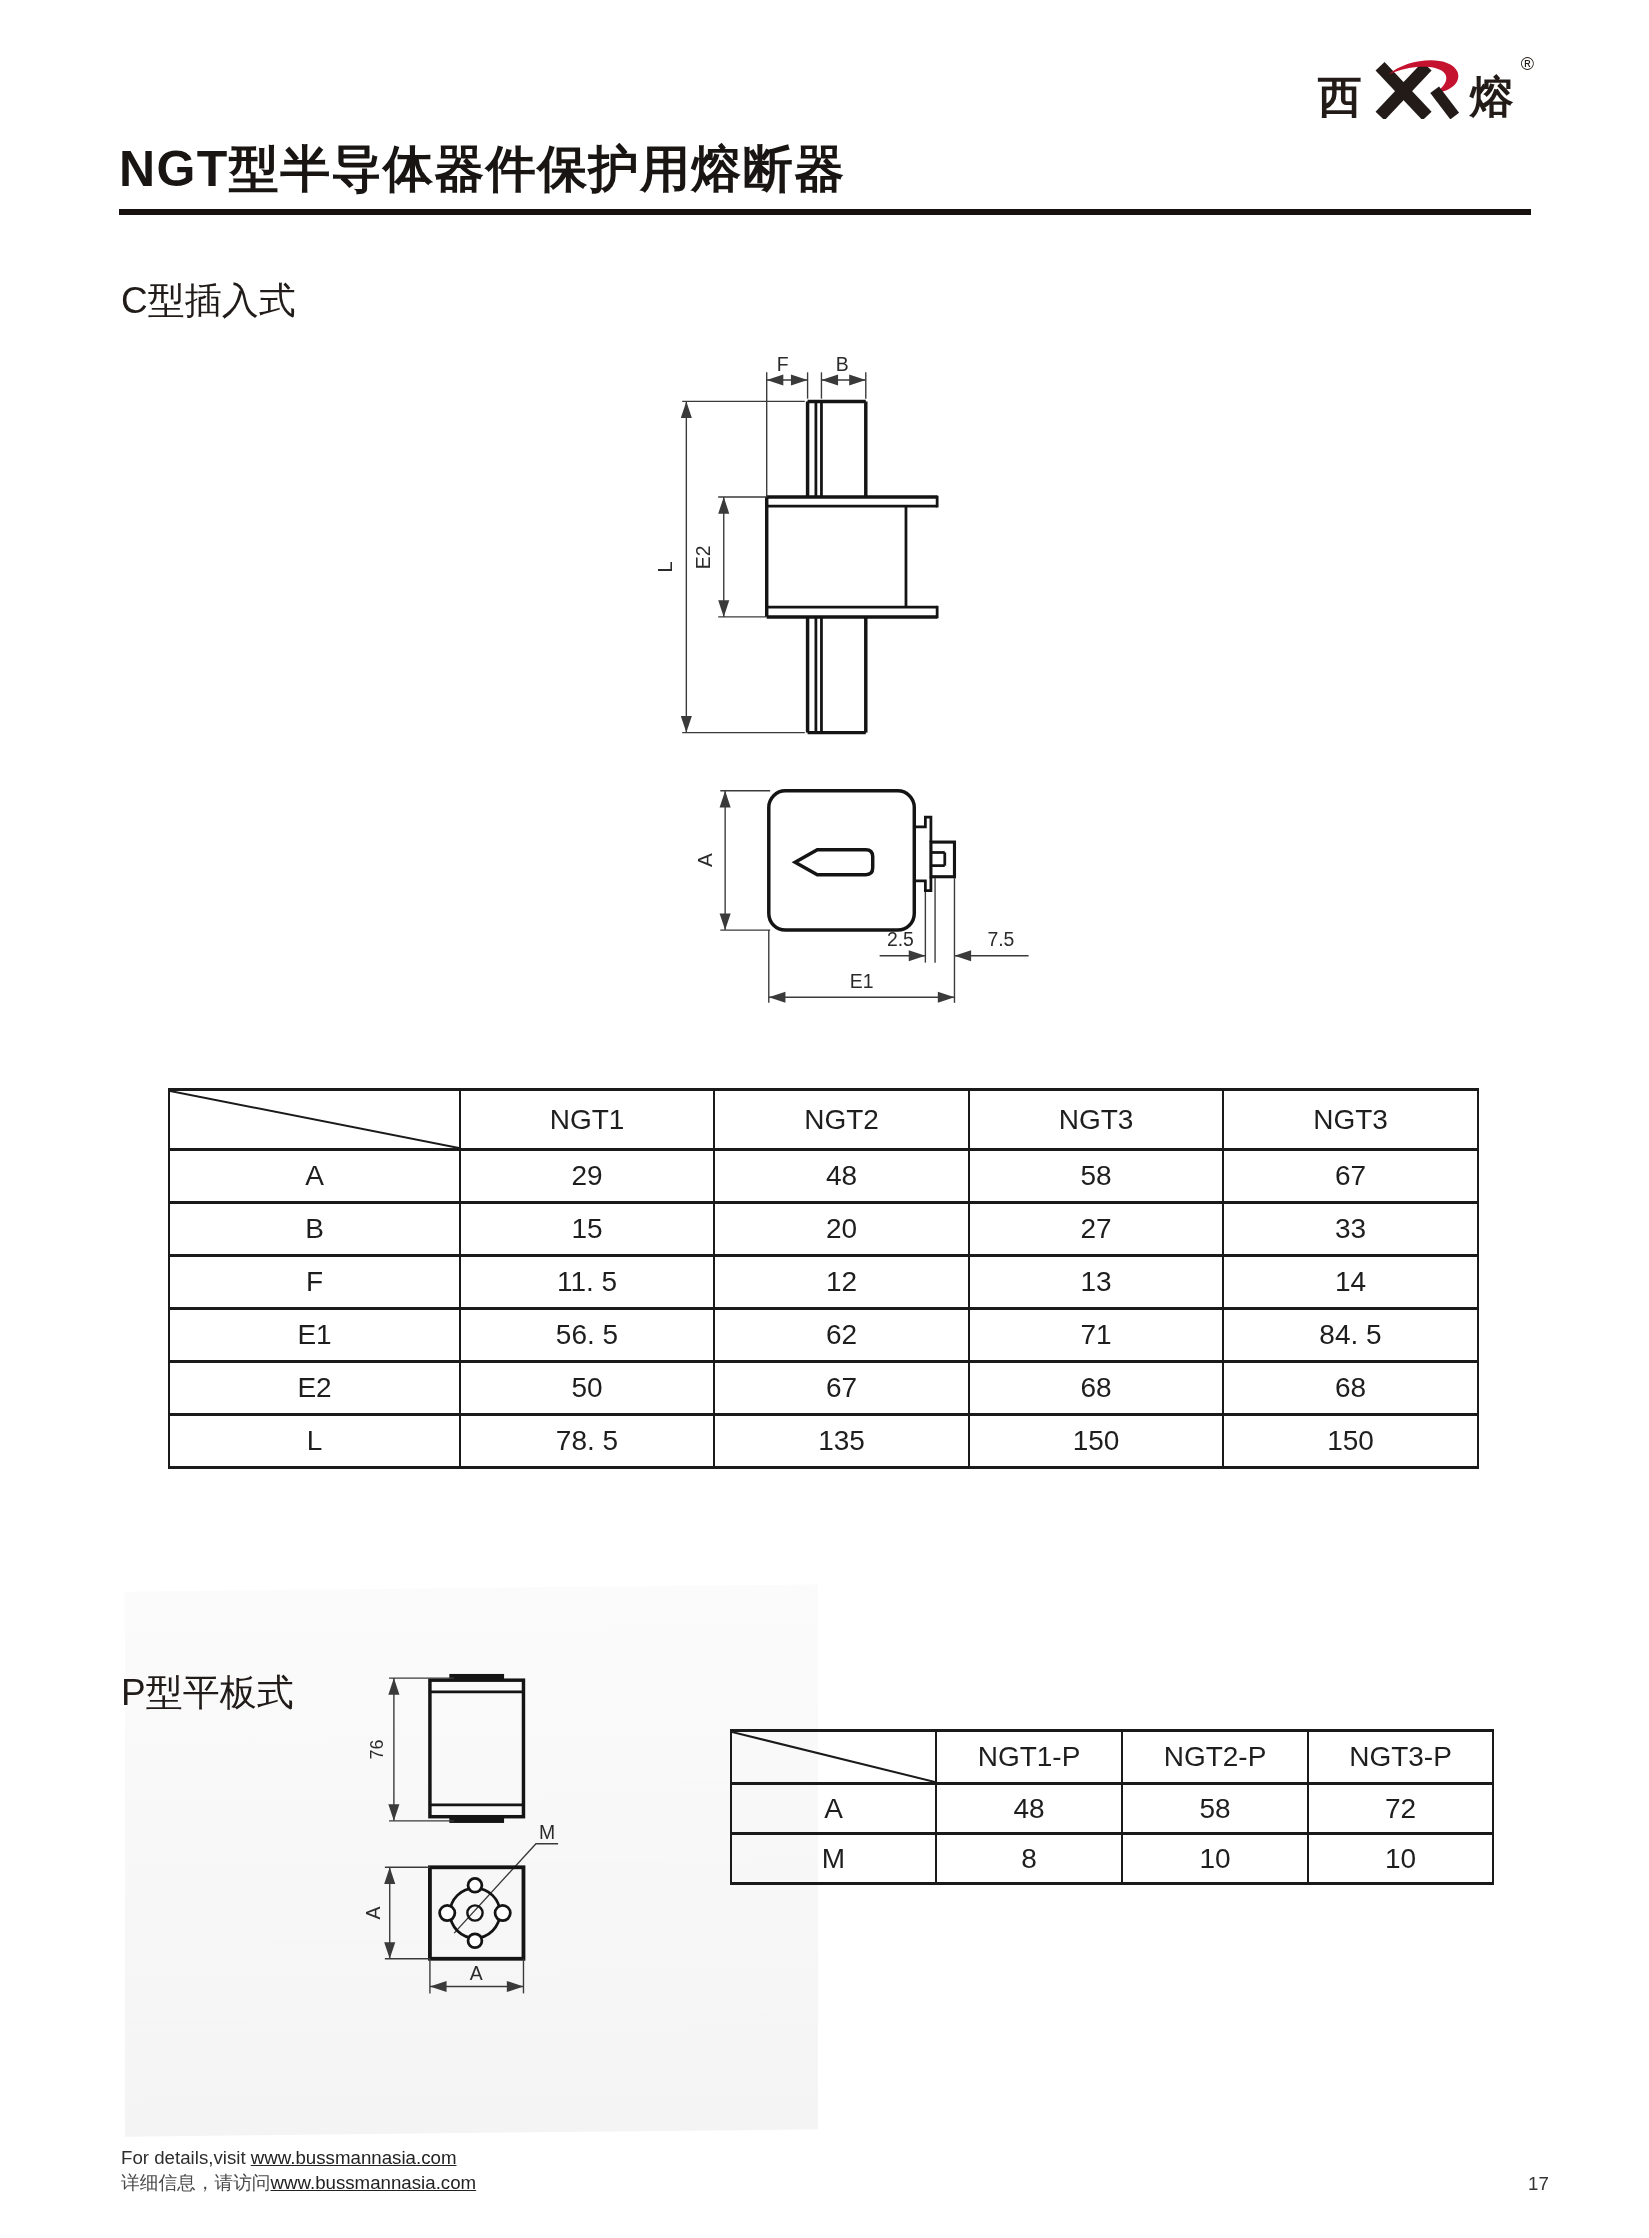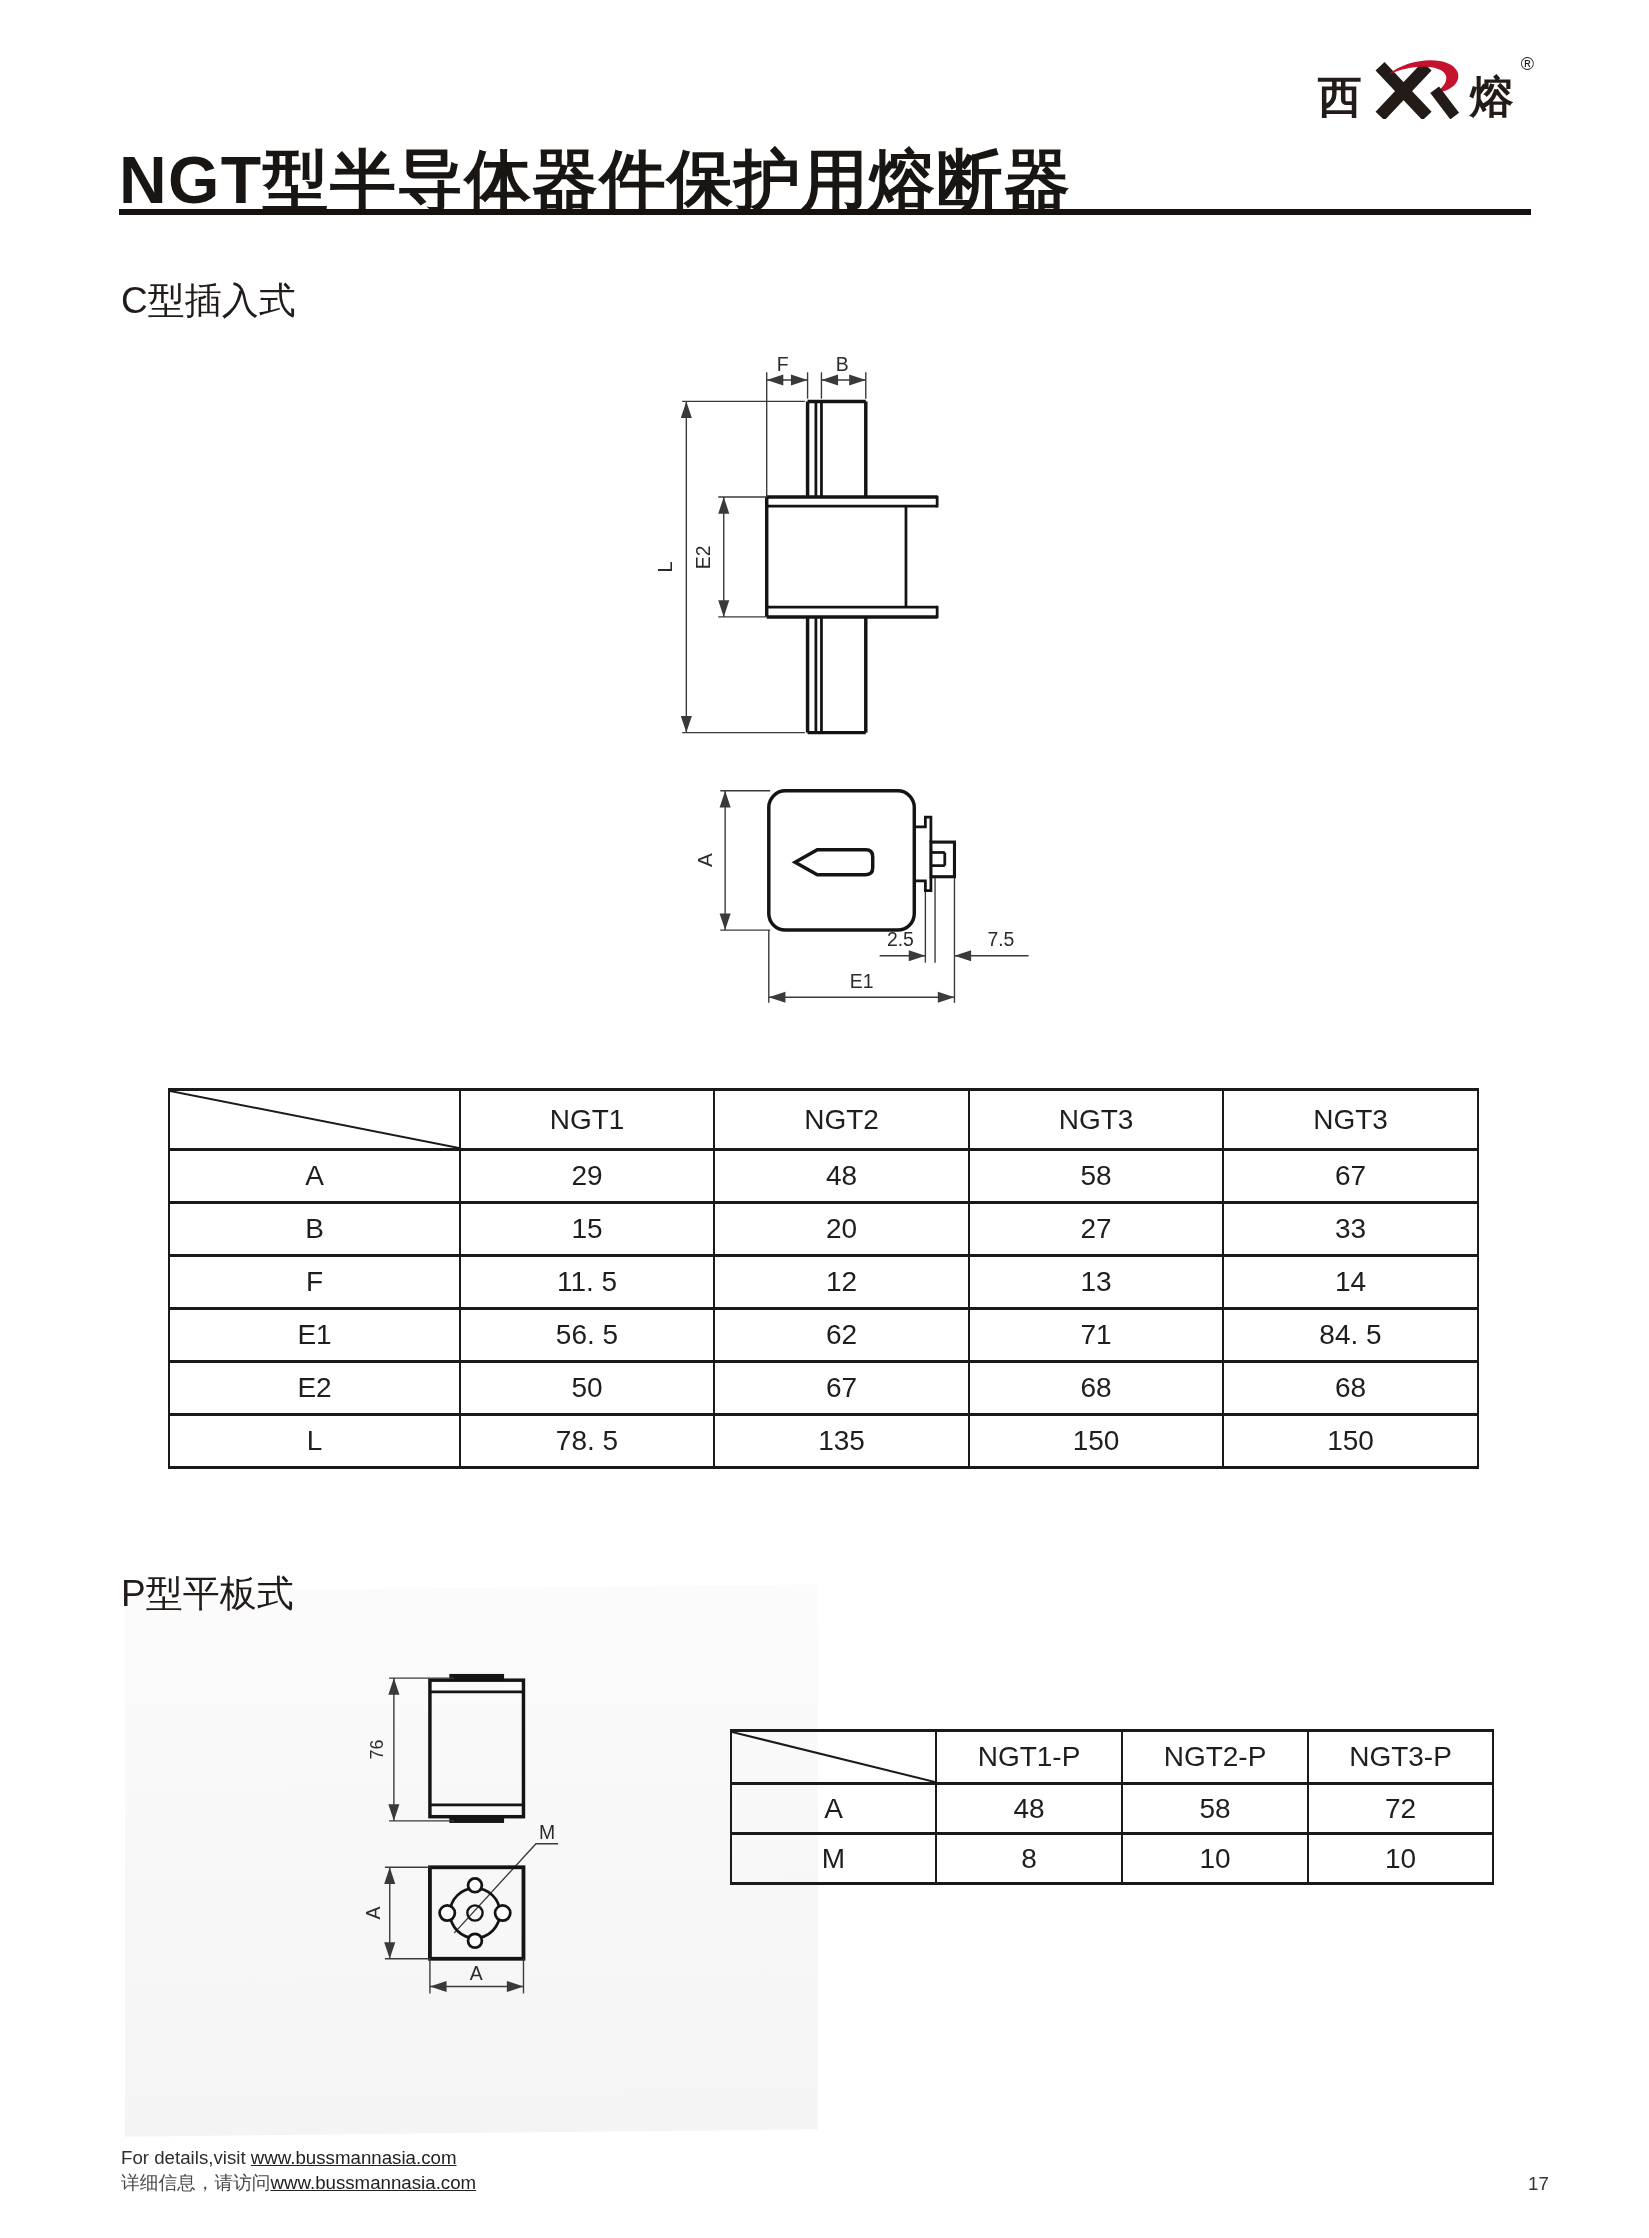--- a/index.html
+++ b/index.html
@@ -13,26 +13,26 @@
     position:absolute; left:125px; top:1588px; width:693px; height:545px;
     background:linear-gradient(180deg, rgba(0,0,0,0.015), rgba(0,0,0,0.045));
     transform:skewY(-0.6deg);
   }
   
   .logo { position:absolute; top:55px; right:116px; display:flex; align-items:flex-end; gap:7px; }
   .logo-cn { font-size:44px; font-weight:700; color:#221b18; line-height:1; letter-spacing:0; }
   .logo-mark { display:block; }
   .logo-reg { font-size:18px; color:#221b18; align-self:flex-start; margin-top:-1.4px; font-weight:400; }
   
-  .title { position:absolute; left:119px; top:136px; font-size:66px; font-weight:600;
+  .title { position:absolute; left:119px; top:136px; font-size:50px; font-weight:600;
            letter-spacing:1.4px; color:#181512; white-space:nowrap; }
   .title-rule { position:absolute; left:119px; top:209px; width:1412px; height:6.2px; background:#17120f; }
   .section-heading { position:absolute; font-size:37px; font-weight:400; color:#211c19;margin-top:28px; }
   .heading-c { left:121px; top:248px; }
-  .heading-p { left:121px; top:1541px; }
+  .heading-p { left:121px; top:1640px; }
   
   .drawing { position:absolute; }
   .d1 { left:651px; top:346px; }
   .d2 { left:350px; top:1649px; }
   svg text { font-family:"Liberation Sans","DejaVu Sans",sans-serif; fill:#2b2b2b; }
   
   table.spec { position:absolute; border-collapse:collapse; table-layout:fixed;
                font-size:28px; color:#1e1e1e; text-align:center; }
   table.spec td { border-left:2.1px solid #1a1a1a; border-right:2.1px solid #1a1a1a;
                   border-top:3.5px solid #1a1a1a; border-bottom:3.5px solid #1a1a1a;

